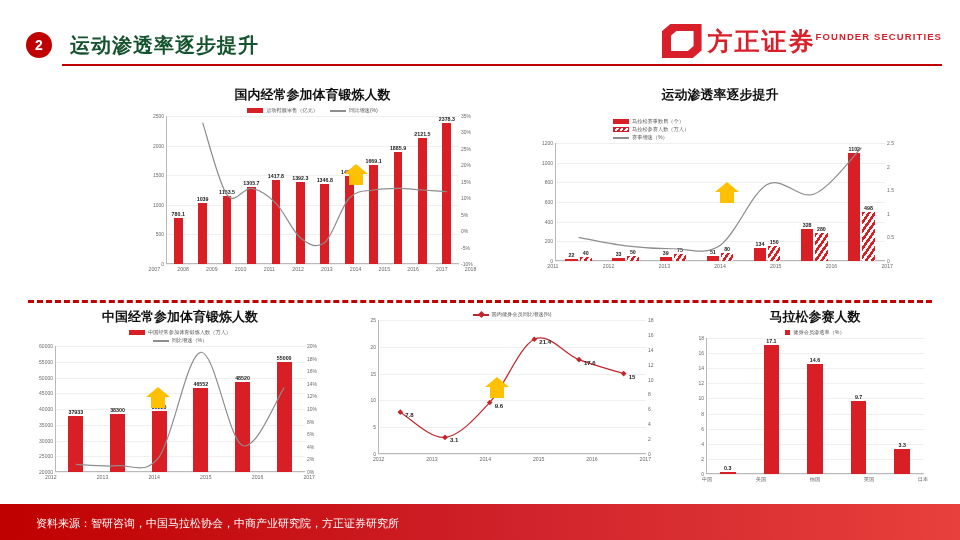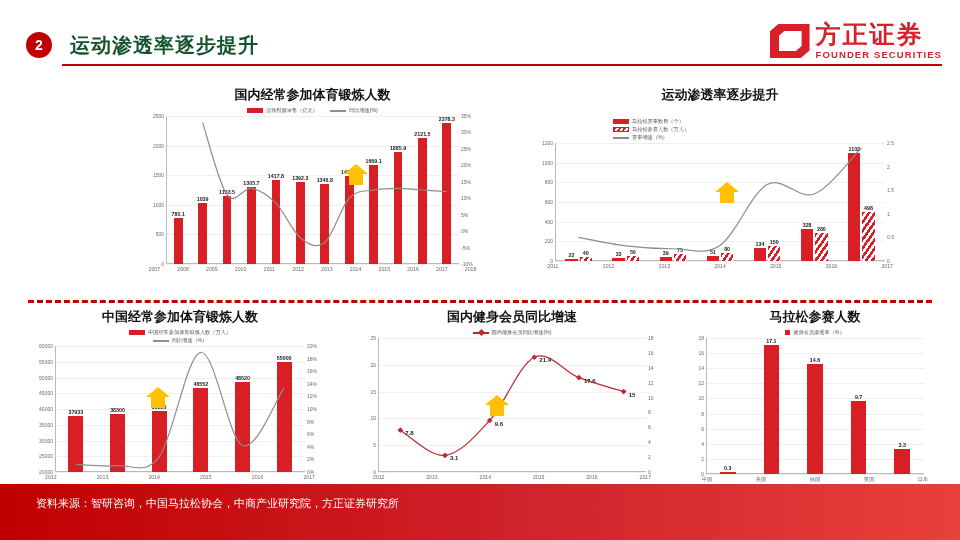--- a/index.html
+++ b/index.html
@@ -33,21 +33,21 @@
   .logo-mark .outer {
     position:absolute; inset:0;
     background:#D9202A;
     clip-path: polygon(0% 22%, 22% 0%, 100% 0%, 100% 78%, 78% 100%, 0% 100%);
   }
   .logo-mark .inner {
     position:absolute; left:9px; top:7px; width:23px; height:20px;
     background:#ffffff;
     clip-path: polygon(0% 25%, 25% 0%, 100% 0%, 100% 75%, 75% 100%, 0% 100%);
   }
-  .logo-text { display:flex; flex-direction:column; line-height:1; }
+  .logo-text { display:flex; flex-direction:row; line-height:1; }
   .logo-cn { font-family:"DejaVu Sans", sans-serif; font-size:25px; font-weight:bold; color:#D9202A; letter-spacing:2px;}
   .logo-en { font-size:9.5px; font-weight:bold; color:#D9202A; letter-spacing:1.1px; margin-top:3px;}
 
   
   .chart-box { position:absolute; }
   .chart-title {
     text-align:center; font-family:"DejaVu Sans", sans-serif;
     font-size:13px; font-weight:bold; color:#111; margin-bottom:2px;
   }
   .legend { display:flex; justify-content:center; gap:12px; flex-wrap:wrap; margin:3px 0 2px 0;}
@@ -75,21 +75,21 @@
   .blabel { position:absolute; bottom:100%; left:50%; transform:translateX(-50%); font-size:5.3px; color:#222; white-space:nowrap; margin-bottom:1px; font-weight:bold;}
   .xlabels { display:flex; margin-top:2px;}
   .xlabels span { flex:1; text-align:center; font-size:5.2px; color:#6b6b6b;}
   svg.overlay { position:absolute; left:0; top:0; overflow:visible; }
 
   
   .divider { position:absolute; left:28px; top:300px; width:904px; height:0;
     border-top:3px dashed #C00000; }
 
   
-  .footer { position:absolute; left:0; bottom:0; width:960px; height:56px;
+  .footer { position:absolute; left:0; bottom:0; width:960px; height:36px;
     background:linear-gradient(90deg,#C00000 0%, #D0232B 55%, #E8403C 100%); }
   .footer-text { position:absolute; left:36px; top:12px; color:#fff;
     font-family:"DejaVu Sans", sans-serif; font-size:11px; white-space:nowrap;}
   .watermark { position:absolute; right:14px; top:4px; color:#fff;
     font-family:"DejaVu Sans", sans-serif; font-size:19px; font-weight:bold; white-space:nowrap;}
 </style>
 </head>
 <body>
 
 <div class="slide">
@@ -448,21 +448,20 @@
         <span>2012</span>
         <span>2013</span>
         <span>2014</span>
         <span>2015</span>
         <span>2016</span>
         <span>2017</span>
       </div>
   </div>
 
   <div class="chart-box" id="c3" style="left:352px; top:308px; width:320px; height:190px;">
-    <div class="chart-title">国内健身会员同比增速</div>
     <div class="legend">
       <div class="legend-item">
           <span class="lg-line-red"></span>
           <span>国内健身会员同比增速(%)</span>
         </div>
     </div>
     <div class="plot" style="height:134px; margin:0 26px;">
         <div class="grid-line" style="top: 0%;"></div>
         <div class="grid-line" style="top: 20%;"></div>
         <div class="grid-line" style="top: 40%;"></div>

